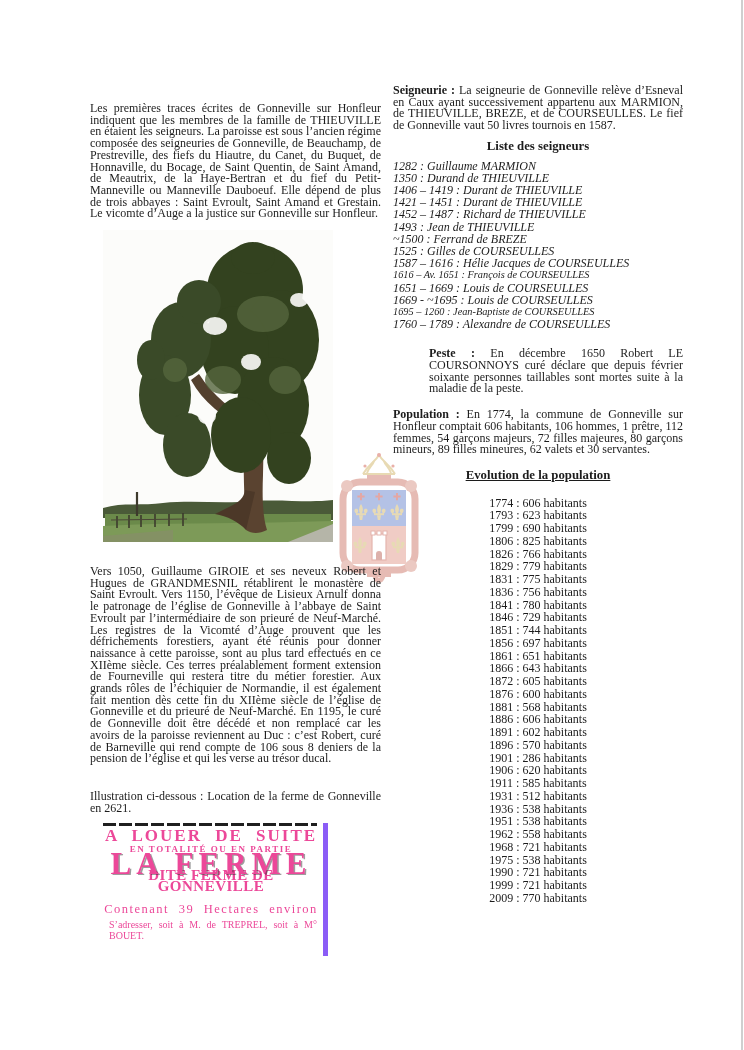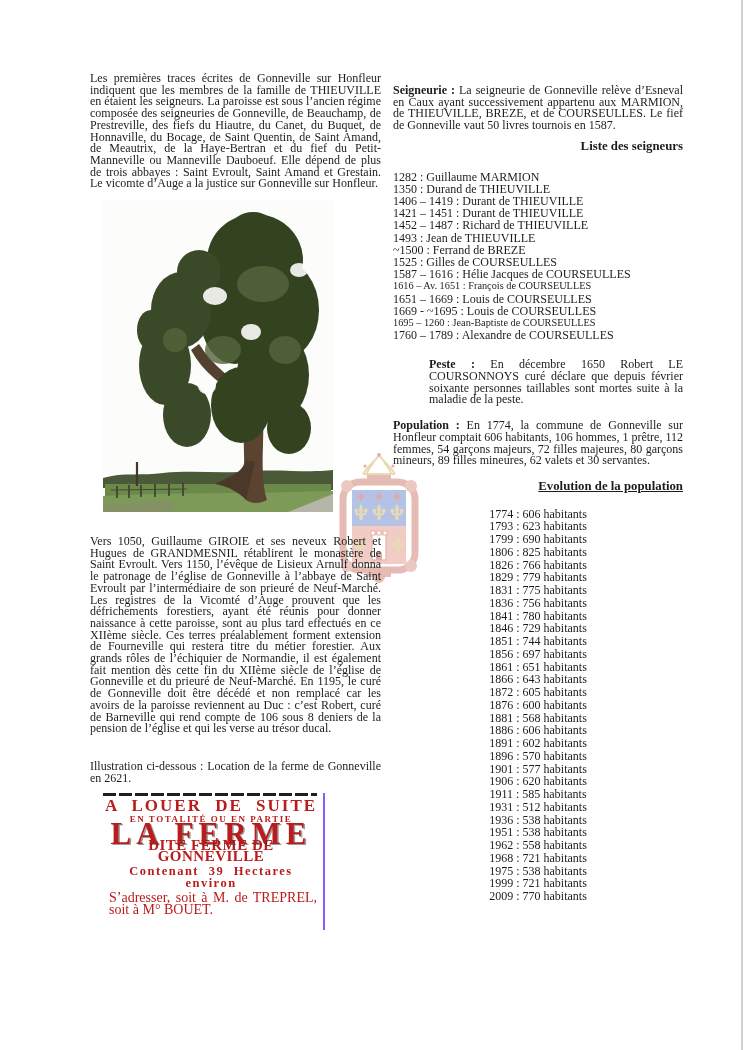--- a/index.html
+++ b/index.html
@@ -5,51 +5,51 @@
   html,body { margin:0; padding:0; background:#e9e9e9; }
   .page {
     position:relative; width:744px; height:1050px; margin:0 auto;
     background:#ffffff; overflow:hidden;
     font-family:"Liberation Serif", "DejaVu Serif", serif;
     color:#1c1c1c;
   }
   .edge-shadow { position:absolute; top:0; right:1px; width:2px; height:100%; background:#cfcfcf; }
 
   .col { position:absolute; font-size:12px; line-height:11.7px; }
-  .col-left  { left:90px;  top:73px; width:291px; }
+  .col-left  { left:90px;  top:103px; width:291px; }
   .col-right { left:393px; top:85px; width:290px; }
   .para { margin:0; text-align:justify; }
   .lead { font-weight:bold; }
 
   
   .photo { position:relative; width:230px; height:312px; margin:10px 0 0 13px; }
   .photo svg { display:block; }
 
   
   .para2 { margin-top:24px; }
   .caption { margin-top:26px; text-align:justify; }
 
   
   .ad {
     width:216px; margin:9px 0 0 11px; padding:0 4px 14px 2px;
-    border-right:2px solid #8b5cf6; text-align:center; color:#b91c1c;
+    border-right:5px solid #8b5cf6; text-align:center; color:#ec4899;
   }
   .ad-rule { height:3px; margin:0 2px 4px 0;
     background:repeating-linear-gradient(90deg,#1f1f1f 0 13px, #ffffff 13px 16px); }
   .ad-line1 { font-size:17px; font-weight:bold; letter-spacing:2px; word-spacing:7px; }
   .ad-line2 { font-size:9px;  font-weight:bold; letter-spacing:1.5px; margin-top:2px; }
   .ad-line3 { font-size:31px; font-weight:bold; letter-spacing:5px; margin-top:1px;
               text-shadow:1.5px 1.5px 0 rgba(40,40,40,.45); transform:scaleY(1.05); }
   .ad-line4 { font-size:15px; font-weight:bold; letter-spacing:.5px; margin-top:1px; }
-  .ad-line5 { font-size:12.5px; font-weight:bold; letter-spacing:1.5px; word-spacing:5px; margin-top:3px; }
-  .ad-line6 { font-size:14px; text-align:justify; margin-top:3px; padding:0 2px 0 6px; }
-
-  
-  .sub-head { font-weight:bold; text-align:right; font-size:12.8px; margin-top:9px; }
-  .seigneur-list { margin-top:18px; text-align:left; }
+  .ad-line5 { font-size:12.5px; font-weight:normal; letter-spacing:1.5px; word-spacing:5px; margin-top:11px; }
+  .ad-line6 { font-size:10px; text-align:justify; margin-top:3px; padding:0 2px 0 6px; }
+
+  
+  .sub-head { font-weight:bold; text-align:center; font-size:12.8px; margin-top:9px; }
+  .seigneur-list { margin-top:7px; text-align:left;font-style:italic; }
   .seigneur-list div { white-space:nowrap; line-height:12.2px; }
   .seigneur-list div.small { font-size:10.3px; }
   .peste { margin-top:18px;margin-left:36px; }
   .population { margin-top:14px; }
   .evo-head { margin-top:14px;text-decoration:underline; }
   .pop-list { margin-top:15px; text-align:center; }
   .pop-list div { line-height:12.75px; }
 
   .arms { position:absolute; left:329px; top:452px; width:100px; height:138px; }
 </style>
@@ -242,26 +242,27 @@
         <div class="small">1851 : 744 habitants</div>
         <div class="small">1856 : 697 habitants</div>
         <div class="small">1861 : 651 habitants</div>
         <div class="small">1866 : 643 habitants</div>
         <div class="small">1872 : 605 habitants</div>
         <div class="small">1876 : 600 habitants</div>
         <div class="small">1881 : 568 habitants</div>
         <div class="small">1886 : 606 habitants</div>
         <div class="small">1891 : 602 habitants</div>
         <div class="small">1896 : 570 habitants</div>
-        <div class="small">1901 : 577 habitants</div>
+        <div class="small">1901 : 286 habitants</div>
         <div class="small">1906 : 620 habitants</div>
         <div class="small">1911 : 585 habitants</div>
         <div class="small">1931 : 512 habitants</div>
         <div class="small">1936 : 538 habitants</div>
         <div class="small">1951 : 538 habitants</div>
         <div class="small">1962 : 558 habitants</div>
         <div class="small">1968 : 721 habitants</div>
         <div class="small">1975 : 538 habitants</div>
+        <div class="small">1990 : 721 habitants</div>
         <div class="small">1999 : 721 habitants</div>
         <div class="small">2009 : 770 habitants</div>
       </div>
   </div>
 </div>
 
 </body></html>

